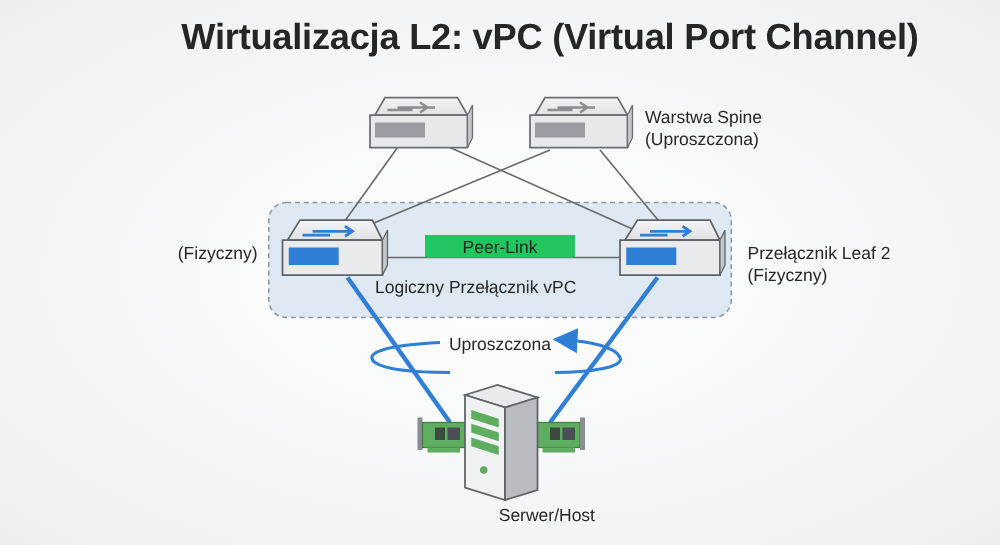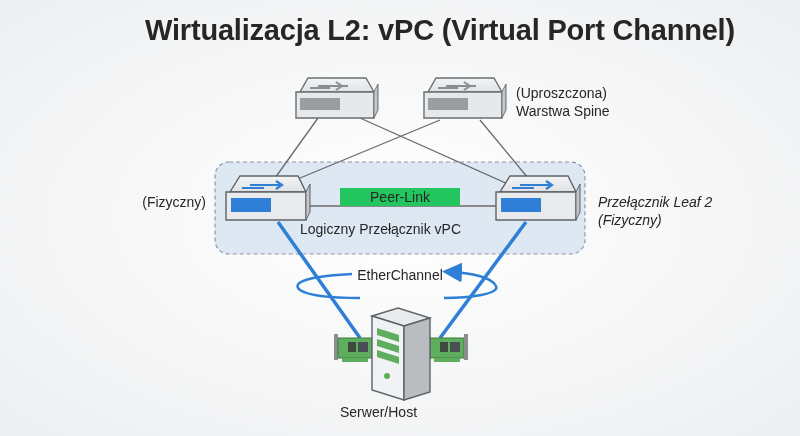--- a/index.html
+++ b/index.html
@@ -102,36 +102,36 @@
     <polygon points="4,8 36,18 36,92 4,82" fill="#f1f2f3" stroke="#5f6367" stroke-width="1.4"></polygon>
     <polygon points="36,18 62,10 62,84 36,92" fill="#b9bdc1" stroke="#5f6367" stroke-width="1.4"></polygon>
     <polygon points="9,20 31,27 31,34 9,27" fill="#5fae5f"></polygon>
     <polygon points="9,31 31,38 31,45 9,38" fill="#5fae5f"></polygon>
     <polygon points="9,42 31,49 31,56 9,49" fill="#5fae5f"></polygon>
     <circle cx="19" cy="68" r="3" fill="#5fae5f"></circle>
   </g>
 </svg>
 
 <div class="lbl" style="left:516px;top:84px;">
+  <div>Warstwa Spine</div>
   <div>(Uproszczona)</div>
-  <div>Warstwa Spine</div>
 </div>
 
 <div class="lbl" style="left:60px;top:193px;width:146px;text-align:right;">
   <div>(Fizyczny)</div>
 </div>
 
-<div class="lbl" style="left:598px;top:193px;font-style:italic;">
+<div class="lbl" style="left:598px;top:193px;">
   <div>Przełącznik Leaf 2</div>
   <div>(Fizyczny)</div>
 </div>
 
 <div class="lbl" style="left:340px;top:188px;width:120px;text-align:center;background:#22c55e;">Peer-Link</div>
 
 <div class="lbl" style="left:300px;top:220px;width:200px;">
   <div>Logiczny Przełącznik vPC</div>
 </div>
 
 <div class="lbl" style="left:340px;top:266px;width:120px;text-align:center;">
-  <div>EtherChannel</div>
+  <div>Uproszczona</div>
 </div>
 
-<div class="lbl" style="left:340px;top:403px;width:120px;text-align:left;">Serwer/Host</div>
+<div class="lbl" style="left:356px;top:403px;width:120px;text-align:right;">Serwer/Host</div>
 
 </body></html>

